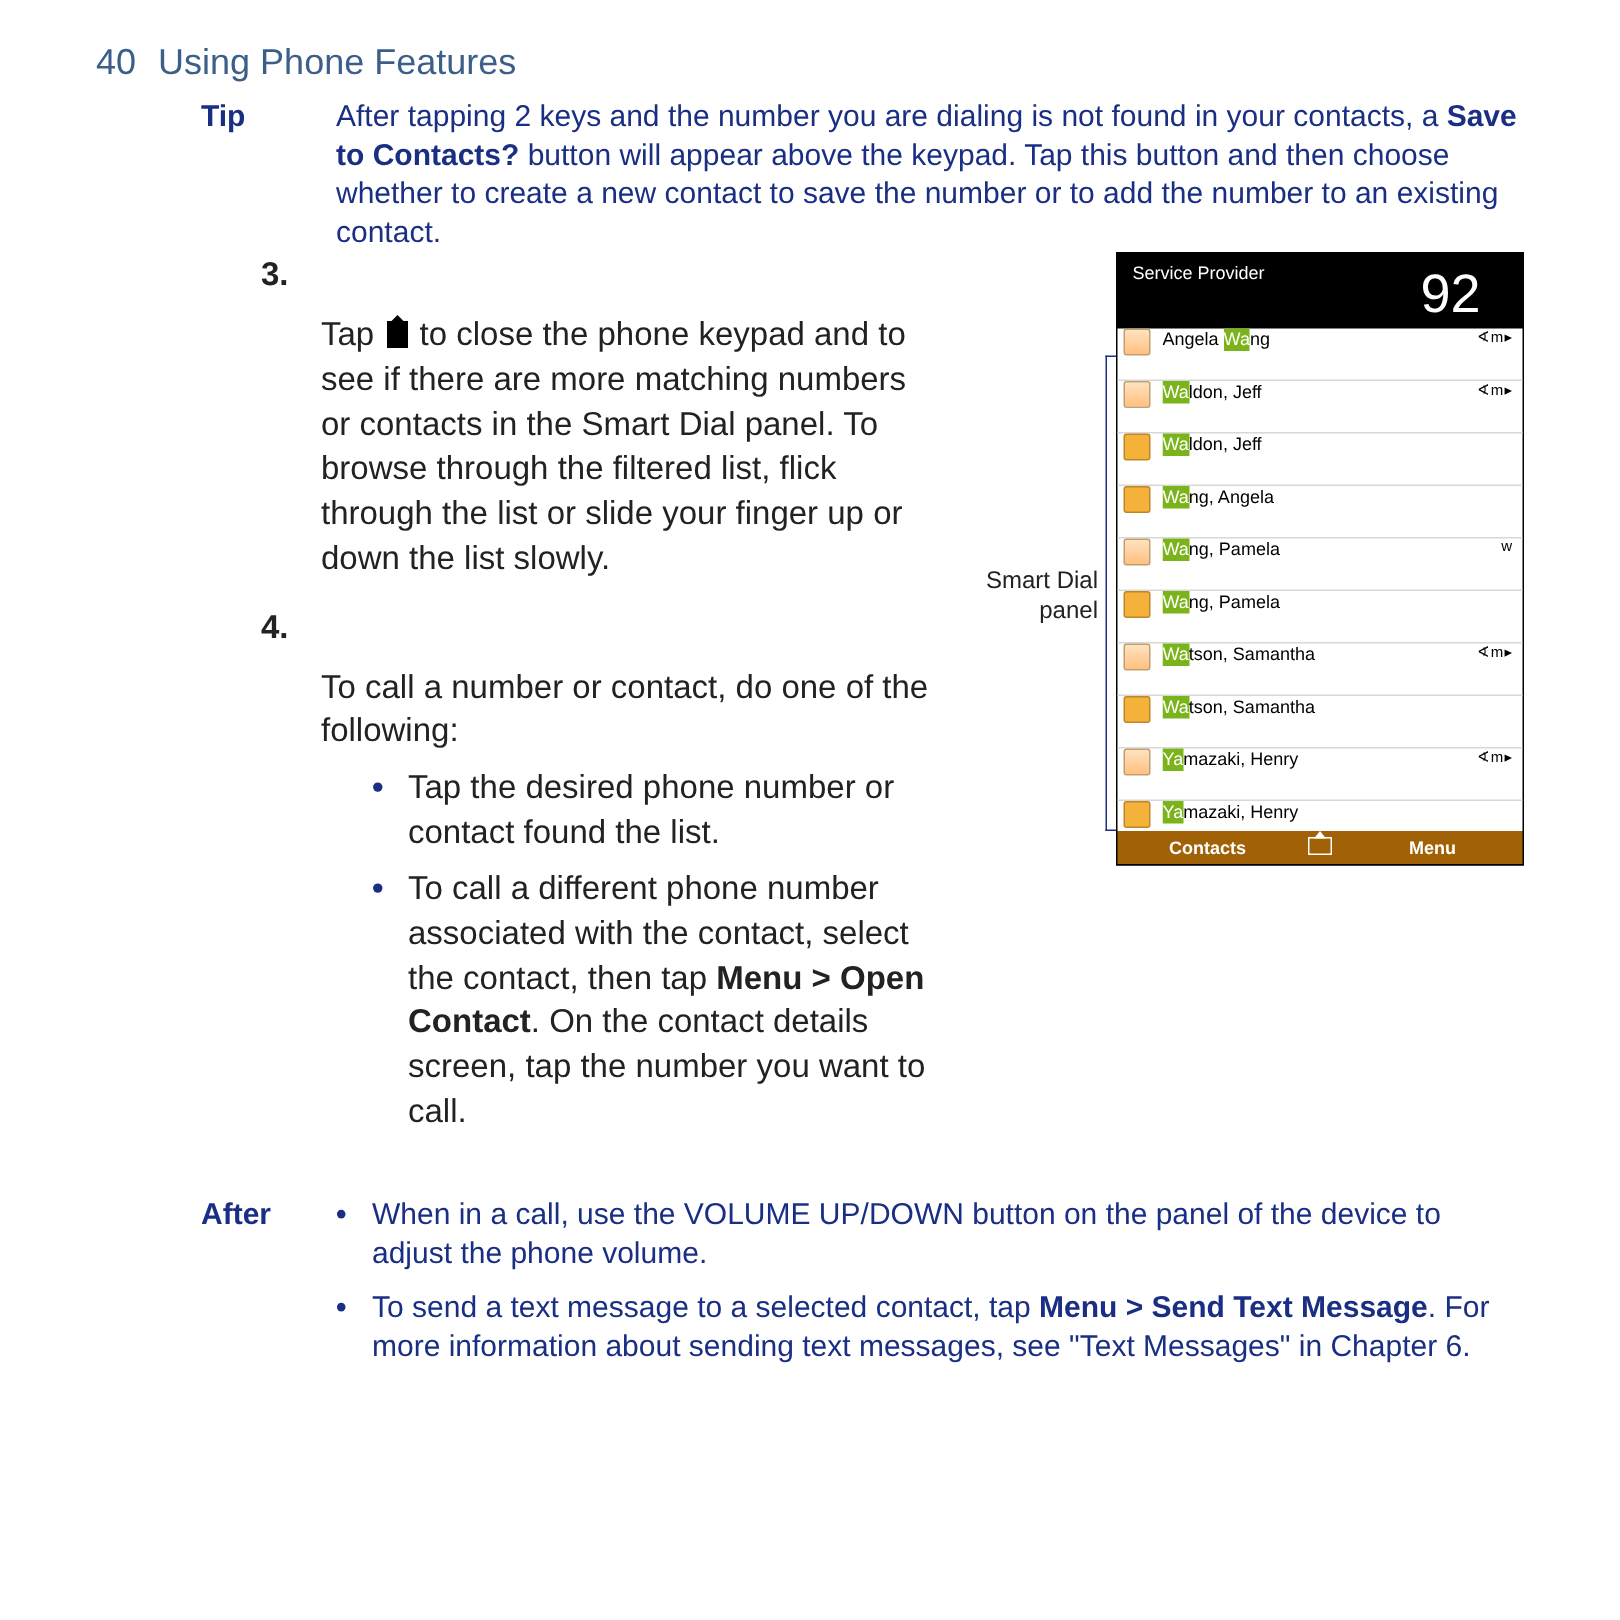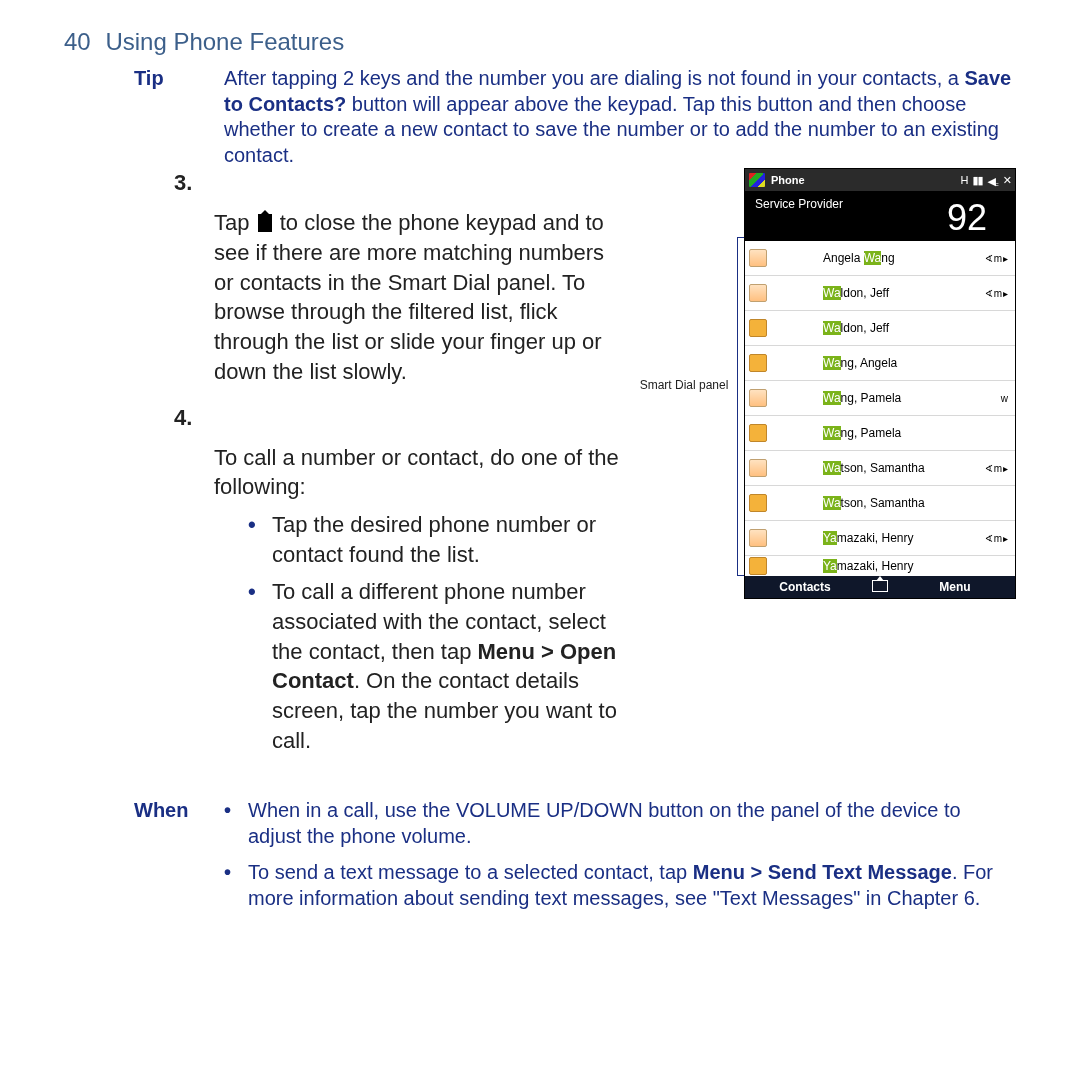--- a/index.html
+++ b/index.html
@@ -94,24 +94,24 @@
   }
   .sub-bullets .dot {
     width: 24px; flex: 0 0 24px;
     color: #1a2f84;
     font-weight: 700;
   }
   .sub-bullets .txt { flex: 1; }
   .sub-bullets .bold { font-weight: 700; }
 
   .side-label {
-    font-size: 12px;
+    font-size: 16px;
     color: #222;
     width: 96px;
-    text-align: center;
+    text-align: right;
     padding-top: 210px;
     line-height: 1.2;
   }
 
   
   .phone {
     width: 270px;
     background: #000;
     position: relative;
     border: 1px solid #000;
@@ -146,28 +146,26 @@
     height: 40px;
   }
   .ph-sub .prov { flex: 1; align-self: flex-start; }
   .ph-sub .num { font-size: 36px; font-weight: 400; }
 
   .ph-list {
     background: #fff;
   }
   .row {
     display: flex;
-    align-items: center;
     height: 34px;
     border-bottom: 1px solid #d8d8d8;
     font-size: 12px;
     padding: 0 8px 0 4px;
     position: relative;
     color: #000;
-    gap: 48px;
   }
   .row .pic {
     width: 16px; height: 16px;
     margin-right: 8px;
     position: relative;
   }
   .pic.person {
     background: linear-gradient(180deg, #ffe2c0 0, #ffc080 100%);
     border: 1px solid #c0a070;
     border-radius: 2px;
@@ -186,21 +184,21 @@
   }
   .row .tag {
     font-size: 10px;
     color: #000;
     letter-spacing: -1px;
   }
   .row.last { border-bottom: none; height: 20px; overflow: hidden; }
 
   .ph-soft {
     display: flex;
-    background: #0f172a;
+    background: #a16207;
     color: #fff;
     font-size: 12px;
     font-weight: 700;
     height: 22px;
     align-items: center;
   }
   .ph-soft > div { flex: 1; text-align: center; }
   .ph-soft .mid { flex: 0 0 30px; }
   .ph-soft .mid .kbd {
     display: inline-block;
@@ -294,28 +292,20 @@
         </div>
       </div>
 
     </div>
 
     <div class="side-label">Smart Dial panel</div>
 
     <div class="phone">
       <div class="bracket-left"></div>
 
-      <div class="ph-top">
-        <span class="start"></span>
-        <span class="title">Phone</span>
-        <span class="ic">H</span>
-        <span class="ic">▮▮</span>
-        <span class="ic">◀꜀</span>
-        <span class="ic">✕</span>
-      </div>
 
       <div class="ph-sub">
         <div class="prov">Service Provider</div>
         <div class="num">92</div>
       </div>
 
       <div class="ph-list" id="ph-list">
           <div class="row">
             <span class="pic person"></span>
             <span class="name"><span>Angela </span><span class="hl">Wa</span><span>ng</span></span>
@@ -370,21 +360,21 @@
 
       <div class="ph-soft">
         <div>Contacts</div>
         <div class="mid"><span class="kbd"></span></div>
         <div>Menu</div>
       </div>
     </div>
   </div>
 
   <div class="tips-block">
-    <div class="lbl">When</div>
+    <div class="lbl">After</div>
     <div class="list">
       <div class="bl">
         <div class="dot">•</div>
         <div class="txt">When in a call, use the VOLUME UP/DOWN button on the panel of the device to adjust the phone volume.</div>
       </div>
       <div class="bl">
         <div class="dot">•</div>
         <div class="txt">
           <span>To send a text message to a selected contact, tap </span><span class="bold">Menu &gt; Send Text Message</span><span>. For more information about sending text messages, see "Text Messages" in Chapter 6.</span>
         </div>

